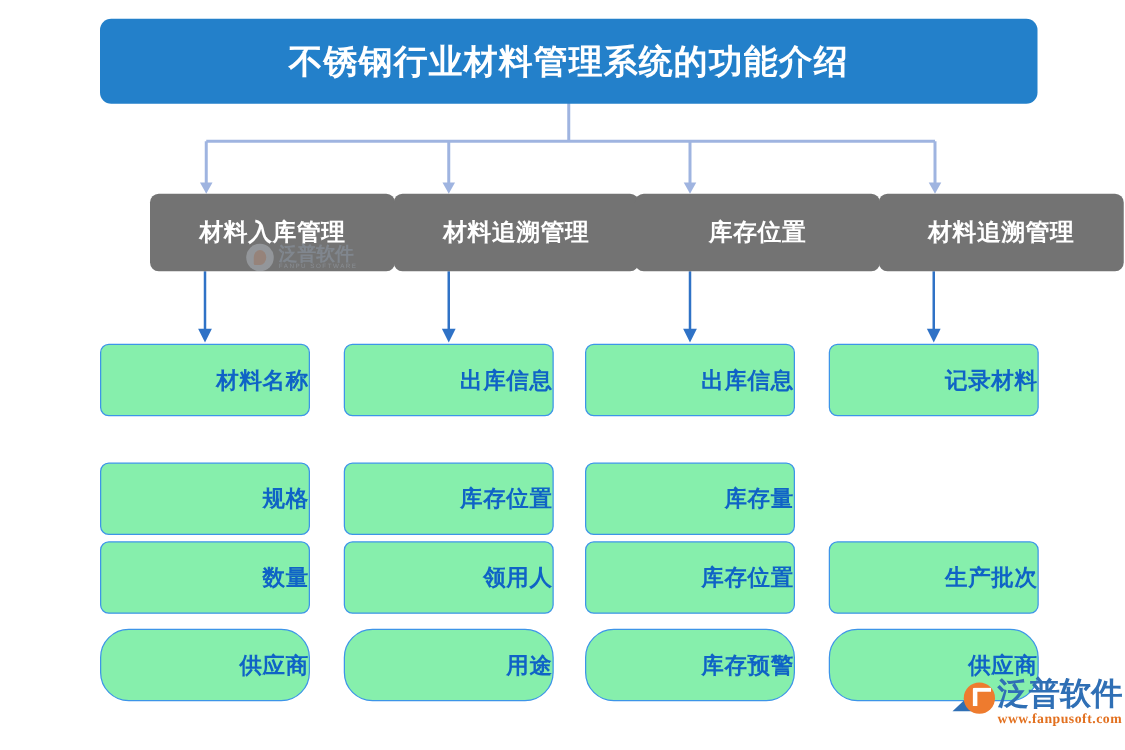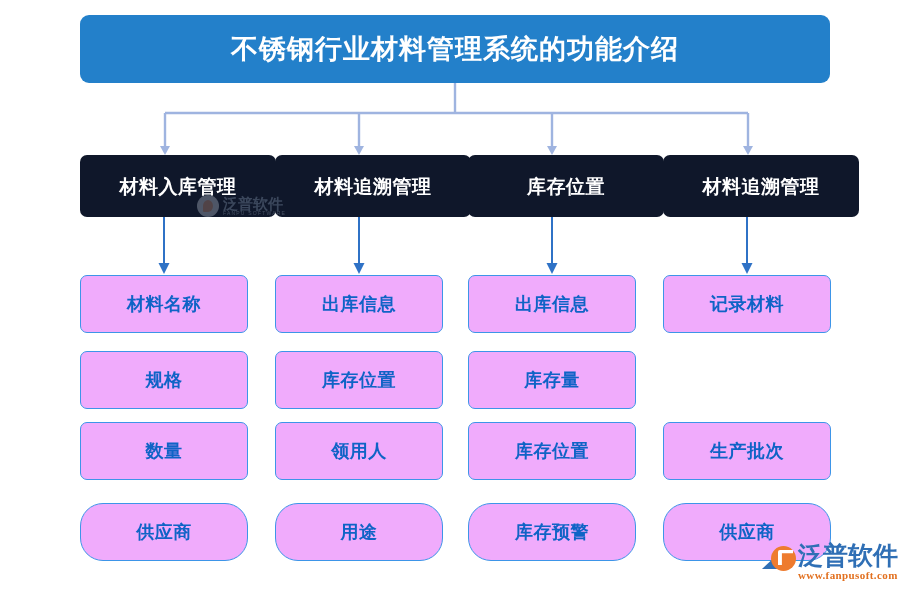--- a/index.html
+++ b/index.html
@@ -51,68 +51,69 @@
     line-height: 1;
     white-space: nowrap;
   }
 
   
   .l2-box {
     position: absolute;
     top: 155px;
     width: 196px;
     height: 62px;
-    background: #0f172a;
+    background: #737373;
     border-radius: 7px;
     display: flex;
     align-items: center;
     justify-content: center;
     box-sizing: border-box;
+    margin-left: 40px;
   }
   .l2-text {
     color: #ffffff;
     font-size: 19px;
     font-weight: bold;
     letter-spacing: 0.5px;
     line-height: 1;
     white-space: nowrap;
   }
 
   
   .leaf-box {
     position: absolute;
     width: 168px;
     height: 58px;
-    background: #f0abfc;
+    background: #86efac;
     border: 1.6px solid #3d95e8;
     border-radius: 7px;
     display: flex;
     align-items: center;
-    justify-content: center;
+    justify-content: flex-end;
     box-sizing: border-box;
   }
   .leaf-text {
     color: #0f63c6;
     font-size: 18px;
     font-weight: bold;
     letter-spacing: 0.5px;
     line-height: 1;
     white-space: nowrap;
   }
 
   
   .col0 { left: 80px; }
   .col1 { left: 275px; }
   .col2 { left: 468px; }
   .col3 { left: 663px; }
 
   
   .row0 { top: 275px; }
-  .row1 { top: 351px; }
-  .row2 { top: 422px; }
+  .row1 { top: 370px; }
+  .row2 { top: 433px; }
   .row3 { top: 503px; border-radius: 23px; }
 
   
   .watermark {
     position: absolute;
     left: 197px;
     top: 186px;
     width: 122px;
     height: 40px;
     opacity: 0.30;

